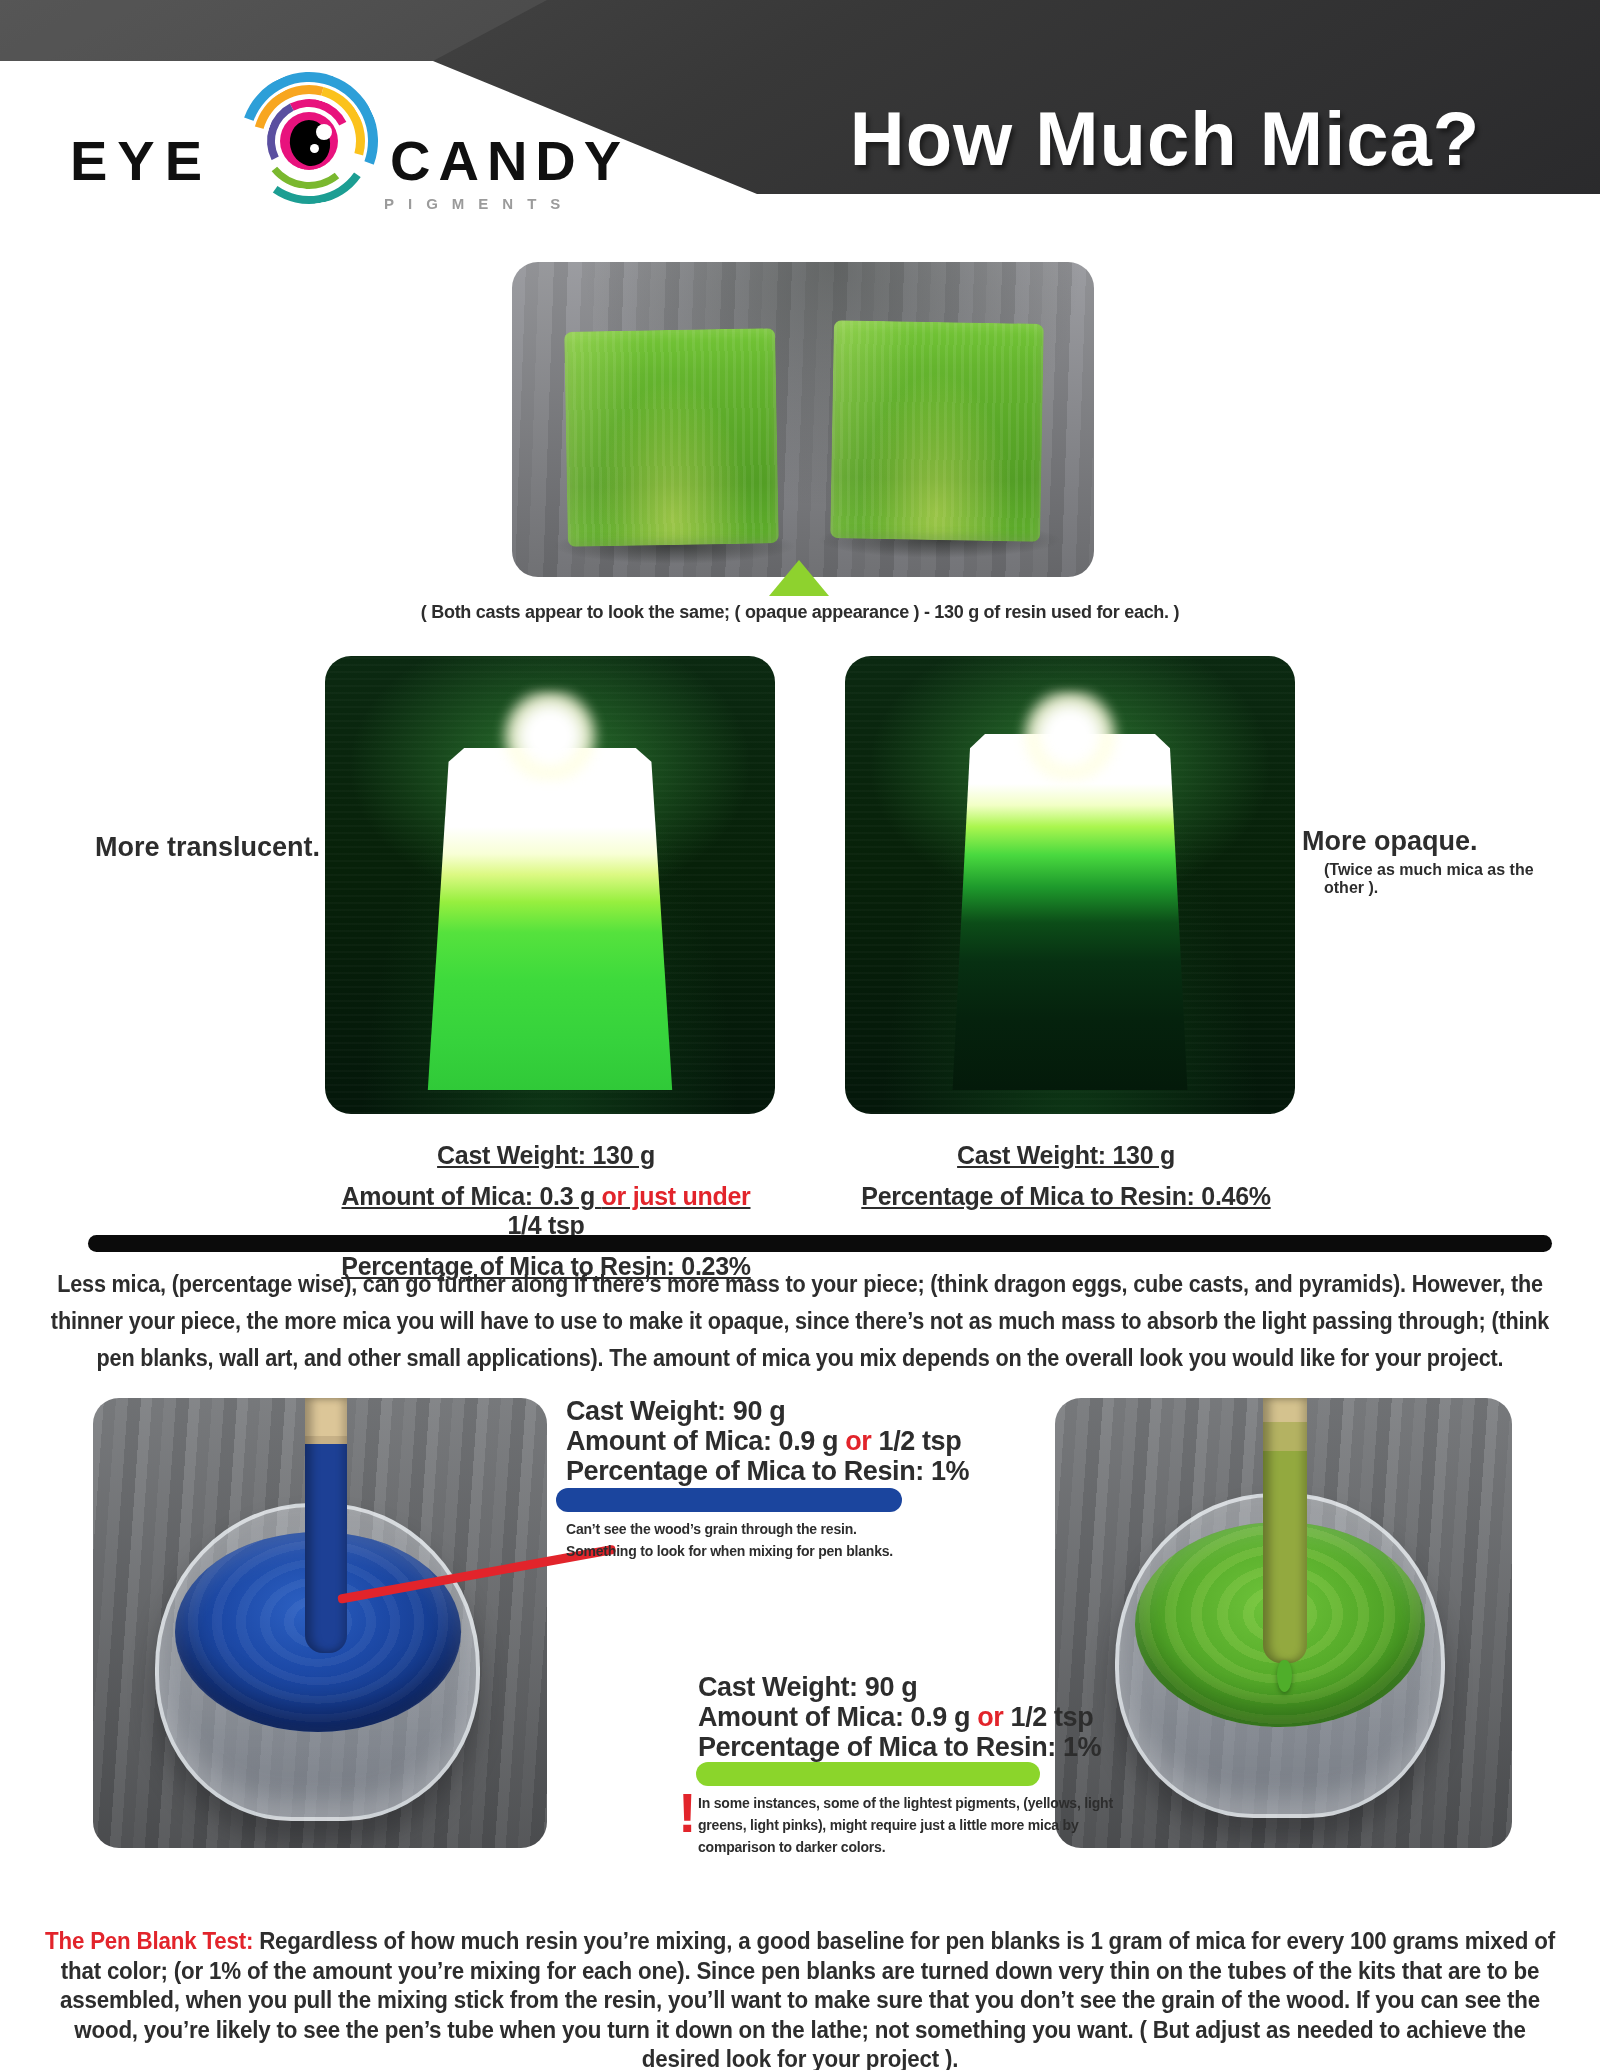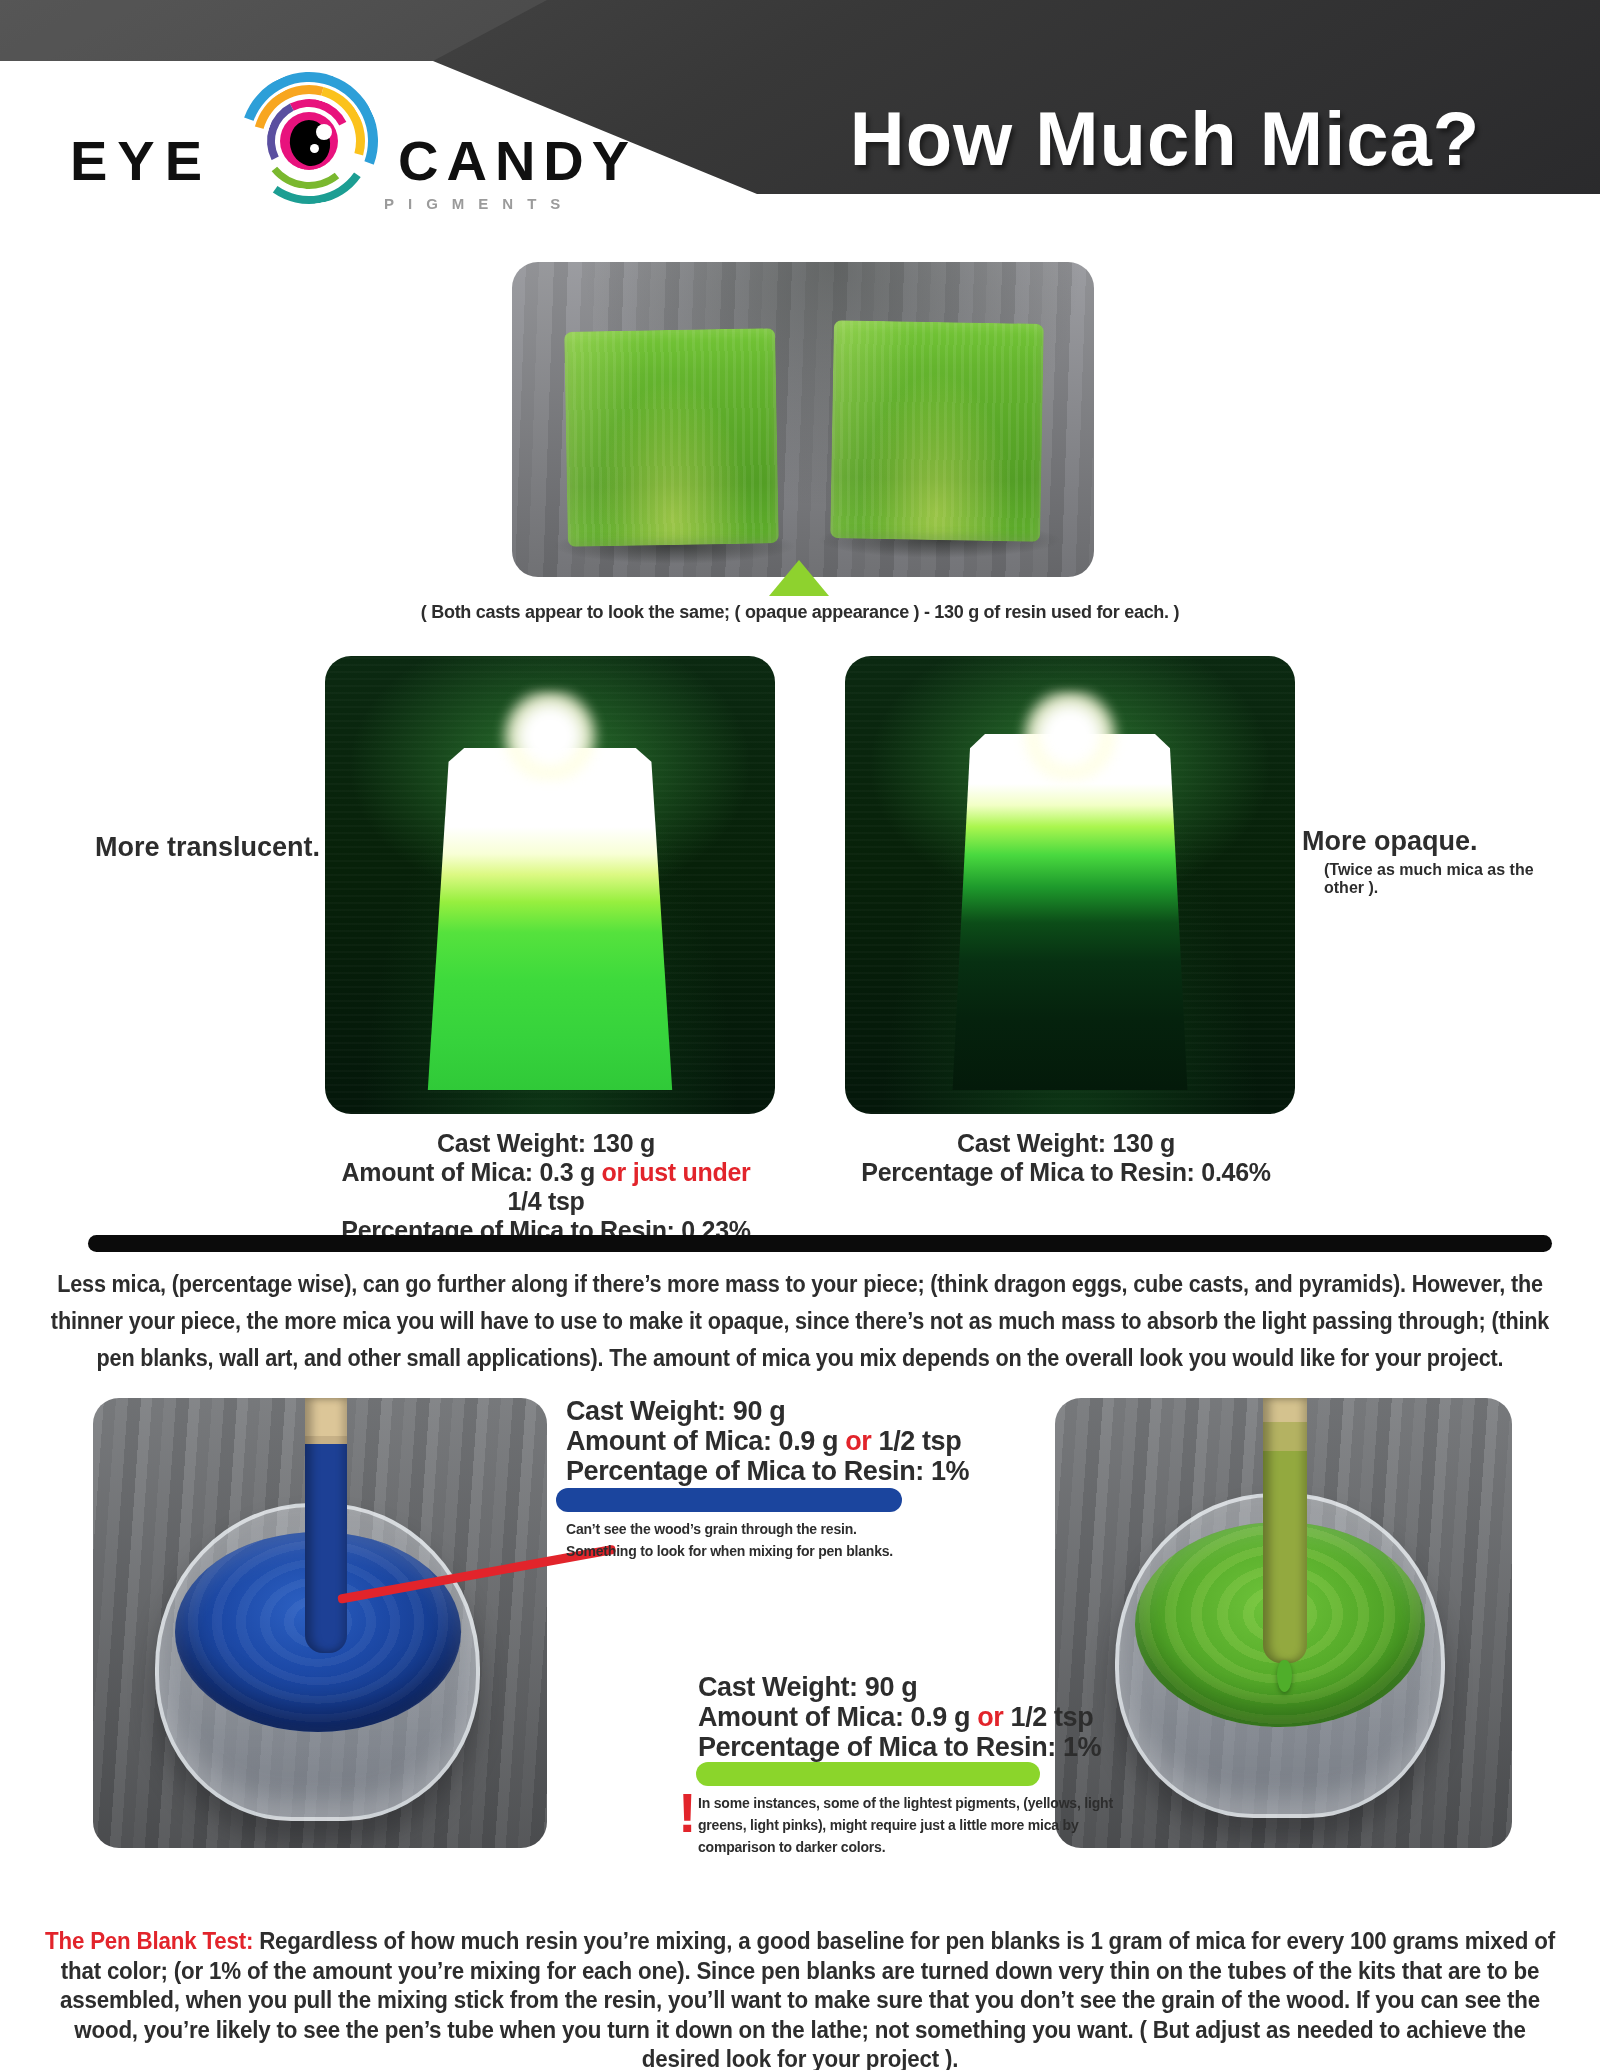--- a/index.html
+++ b/index.html
@@ -16,21 +16,21 @@
     clip-path:polygon(0 0,547px 0,433px 61px,0 61px);
     background:rgba(255,255,255,.07);}
   .main-title{left:770px;top:44px;width:790px;text-align:center;color:#fff;
     font-size:76px;font-weight:bold;letter-spacing:1px;
     text-shadow:3px 4px 4px rgba(0,0,0,.45);}
 
   
   .logo{left:70px;top:70px;width:620px;height:150px;}
   .logo-word{position:absolute;top:58px;font-size:56px;font-weight:bold;color:#101010;letter-spacing:10px;}
   .logo-eye{left:0;}
-  .logo-candy{left:328px;letter-spacing:8px;}
+  .logo-candy{left:320px;letter-spacing:8px;}
   .logo-sub{position:absolute;left:314px;top:125px;font-size:15px;color:#9b9b9b;letter-spacing:14px;font-weight:bold;}
   .eye-icon{position:absolute;left:168px;top:0;width:142px;height:142px;}
   .eye-icon i{position:absolute;border-radius:50%;display:block;}
   .arc{border:10px solid transparent;}
   .a1{inset:2px;border-top-color:#2d9fd8;border-right-color:#2d9fd8;transform:rotate(-25deg);}
   .a2{inset:15px;border-width:9px;border-top-color:#f8a61f;border-right-color:#fbc21c;transform:rotate(-30deg);}
   .a3{inset:8px;border-width:8px;border-bottom-color:#1c9e93;transform:rotate(-10deg);}
   .a4{inset:23px;border-width:7px;border-bottom-color:#7ab82f;transform:rotate(6deg);}
   .a5{inset:29px;border-width:8px;border-top-color:#e8127d;border-left-color:#5a4fa0;transform:rotate(18deg);}
   .iris{inset:42px;background:radial-gradient(circle at 50% 48%,#141414 0 40%,#e8127d 40% 72%,#f6a9cd 72% 86%,rgba(246,169,205,0) 86%);}
@@ -83,21 +83,21 @@
      box-shadow:0 -12px 75px 22px rgba(125,255,105,.30);}
   .flame{position:absolute;left:50%;transform:translateX(-50%);top:34px;width:110px;height:92px;
      background:radial-gradient(circle,#ffffff 0 32%,rgba(255,255,225,.85) 52%,transparent 72%);
      filter:blur(5px);}
 
   .side-label{font-size:27px;font-weight:bold;color:#2d2d2d;}
   .side-sublabel{font-size:16px;font-weight:bold;color:#2d2d2d;}
 
   
   .stats{width:440px;text-align:center;font-size:25px;font-weight:bold;line-height:29px;color:#2d2d2d;letter-spacing:-0.3px;}
-  .stats p{margin:0;}
+  .stats p{margin:12px;text-decoration:underline;}
   .red{color:#e2242b;}
 
   
   .divider{left:88px;top:1235px;width:1464px;height:17px;border-radius:9px;background:#0b0b0b;}
   .mid-paragraph{left:0;top:1266px;width:1600px;text-align:center;font-size:23px;font-weight:bold;
      line-height:37px;color:#2d2d2d;transform:scaleX(.94);letter-spacing:-0.2px;}
   .footer-paragraph{left:0;top:1927px;width:1600px;text-align:center;font-size:23.5px;font-weight:bold;
      line-height:29.5px;color:#2d2d2d;transform:scaleX(.95);letter-spacing:-0.2px;}
   .footer-paragraph p,.mid-paragraph p{margin:0;}
 

